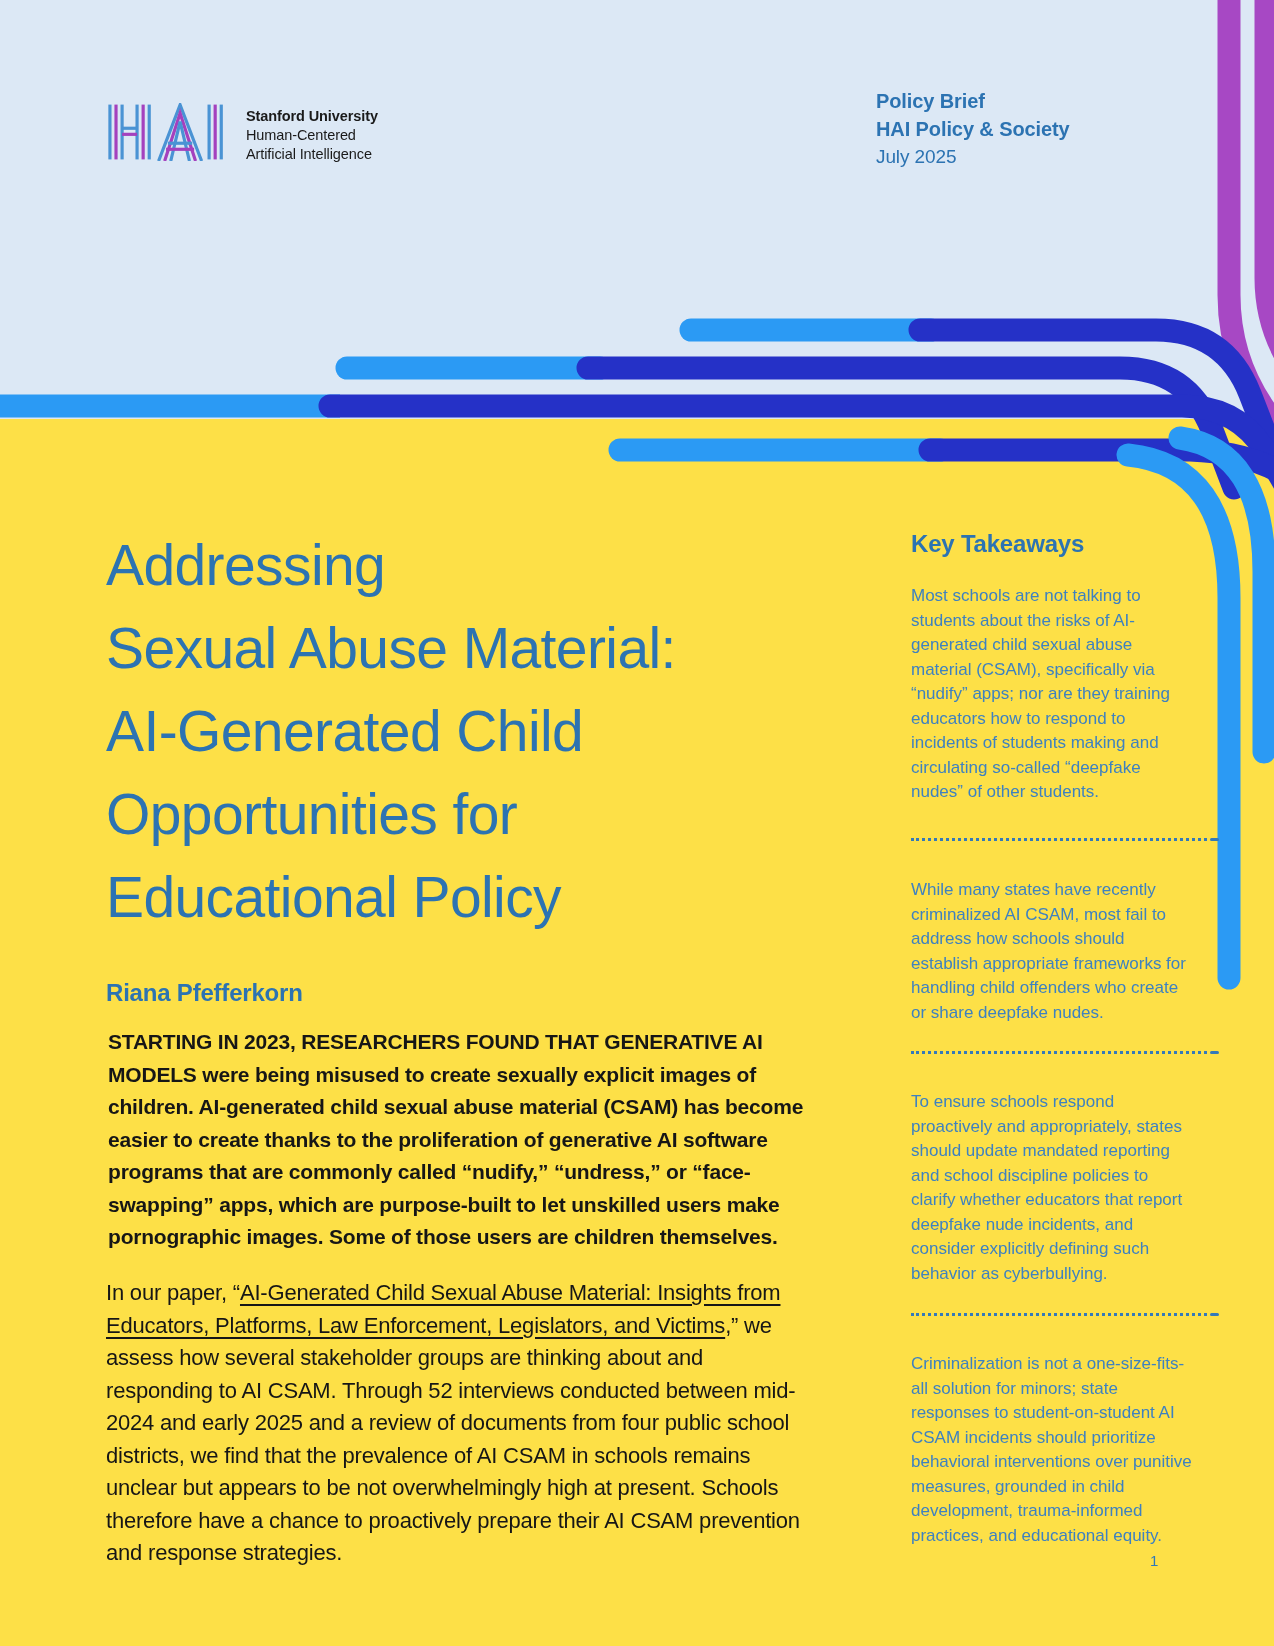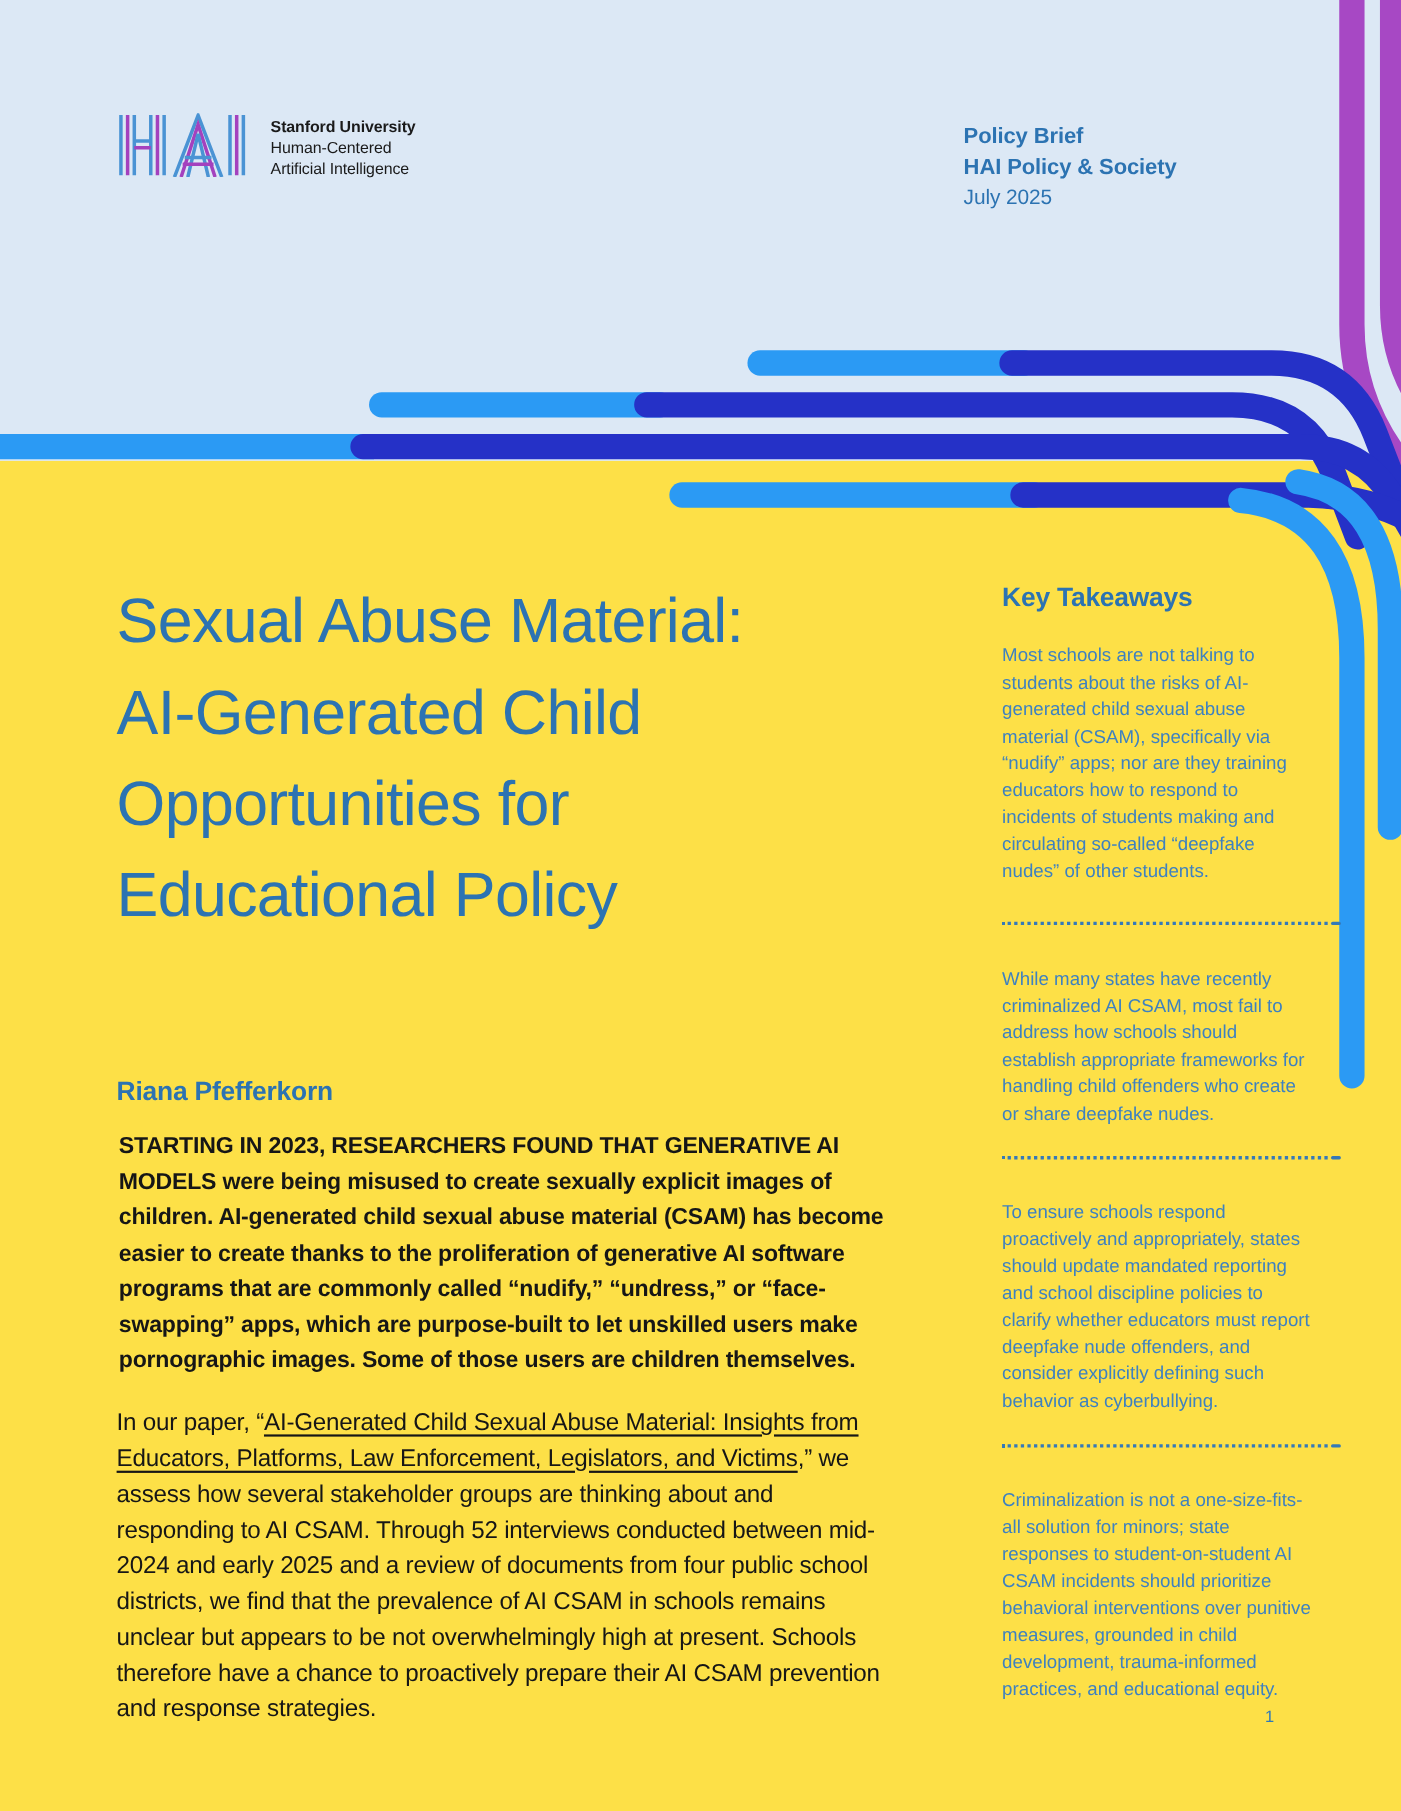--- a/index.html
+++ b/index.html
@@ -13,21 +13,21 @@
   }
   .deco{position:absolute;top:0;left:0;}
   
   .logo-svg{position:absolute;left:108px;top:103px;}
   .logo-text{
     position:absolute;left:246px;top:107px;
     font-size:14.5px;line-height:19px;color:#1a1a1a;letter-spacing:-0.1px;
   }
   .logo-text .org{font-weight:bold;}
   .masthead{
-    position:absolute;left:876px;top:110px;
+    position:absolute;left:876px;top:87px;
     color:#2c73b2;font-size:20px;line-height:28px;font-weight:bold;letter-spacing:-0.1px;
   }
   .masthead .date{font-weight:normal;font-size:19px;}
   
   .title{
     position:absolute;left:106px;top:524px;width:720px;
     margin:0;font-size:57px;line-height:83px;font-weight:400;
     color:#2c73b2;letter-spacing:-0.6px;
   }
   .title span{display:block;}
@@ -125,20 +125,21 @@
     <div>Artificial Intelligence</div>
   </div>
 
   <div class="masthead">
     <div>Policy Brief</div>
     <div>HAI Policy &amp; Society</div>
     <div class="date">July 2025</div>
   </div>
 
   <h1 class="title">
+    <span>Addressing</span>
     <span>Sexual Abuse Material:</span>
     <span>AI-Generated Child</span>
     <span>Opportunities for</span>
     <span>Educational Policy</span>
   </h1>
 
   <div class="author">Riana Pfefferkorn</div>
 
   <p class="lede">STARTING IN 2023, RESEARCHERS FOUND THAT GENERATIVE AI MODELS were being misused to create sexually explicit images of children. AI-generated child sexual abuse material (CSAM) has become easier to create thanks to the proliferation of generative AI software programs that are commonly called “nudify,” “undress,” or “face-swapping” apps, which are purpose-built to let unskilled users make pornographic images. Some of those users are children themselves.</p>
 
@@ -152,21 +153,21 @@
       <span class="dots"></span>
       <span class="dash"></span>
     </div>
 
     <div class="kt-item i2">While many states have recently criminalized AI CSAM, most fail to address how schools should establish appropriate frameworks for handling child offenders who create or share deepfake nudes.</div>
     <div class="kt-sep s2">
       <span class="dots"></span>
       <span class="dash"></span>
     </div>
 
-    <div class="kt-item i3">To ensure schools respond proactively and appropriately, states should update mandated reporting and school discipline policies to clarify whether educators must report deepfake nude offenders, and consider explicitly defining such behavior as cyberbullying.</div>
+    <div class="kt-item i3">To ensure schools respond proactively and appropriately, states should update mandated reporting and school discipline policies to clarify whether educators that report deepfake nude incidents, and consider explicitly defining such behavior as cyberbullying.</div>
     <div class="kt-sep s3">
       <span class="dots"></span>
       <span class="dash"></span>
     </div>
 
     <div class="kt-item i4">Criminalization is not a one-size-fits-all solution for minors; state responses to student-on-student AI CSAM incidents should prioritize behavioral interventions over punitive measures, grounded in child development, trauma-informed practices, and educational equity.</div>
   </div>
 
   <div class="page-num">1</div>
 

